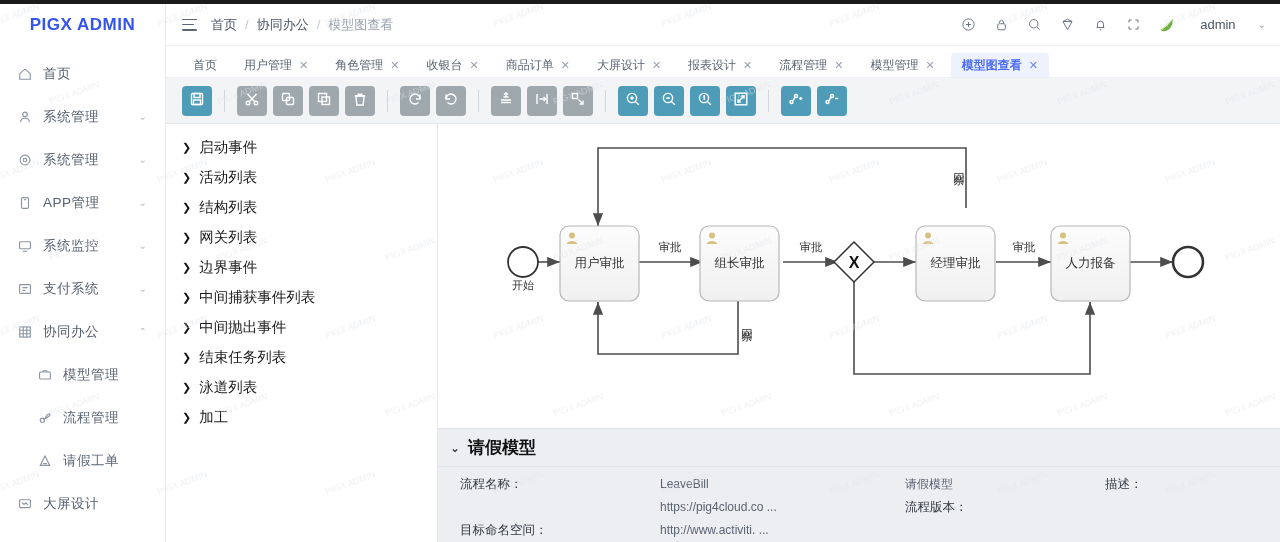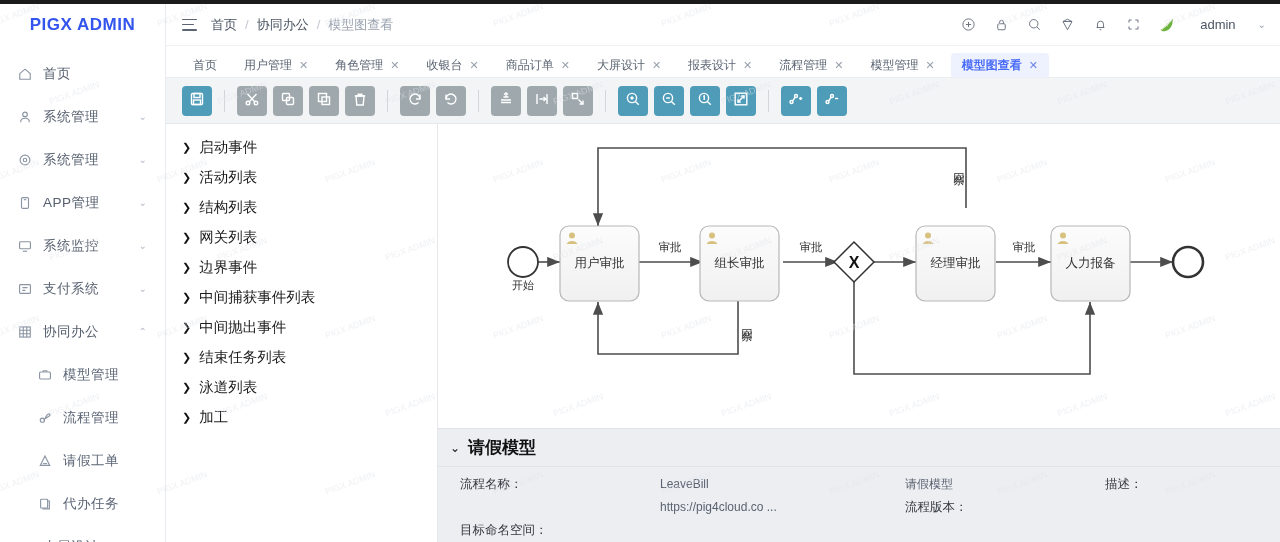--- a/index.html
+++ b/index.html
@@ -216,29 +216,20 @@
           <span class="mi-label">流程管理</span>
         </div>
         <div class="menu-item sub">
           <span class="mi-icon">
             <svg class="ic" viewBox="0 0 16 16">
               <path d="M8 2.4 13.4 13H2.6z"></path>
               <path d="M5.6 11h4.8"></path>
             </svg>
           </span>
           <span class="mi-label">请假工单</span>
-        </div>
-        <div class="menu-item sub">
-          <span class="mi-icon">
-            <svg class="ic" viewBox="0 0 16 16">
-              <rect x="3" y="2.6" width="8" height="10" rx=".8"></rect>
-              <path d="M11 4.6h2v9H5"></path>
-            </svg>
-          </span>
-          <span class="mi-label">代办任务</span>
         </div>
         <div class="menu-item">
           <span class="mi-icon">
             <svg class="ic" viewBox="0 0 16 16">
               <rect x="1.8" y="3.2" width="12.4" height="9" rx="1"></rect>
               <path d="M4.6 6.2 6.8 8.6 9 6.6l2.4 2.6"></path>
             </svg>
           </span>
           <span class="mi-label">大屏设计</span>
         </div>
@@ -599,20 +590,21 @@
           <div class="dgrid" id="dgrid">
               <div class="dlabel">流程名称：</div>
               <div class="dvalue">LeaveBill</div>
               <div class="dvalue">请假模型</div>
               <div class="dlabel">描述：</div>
               <div class="dvalue"></div>
               <div class="dvalue">https://pig4cloud.co ...</div>
               <div class="dlabel">流程版本：</div>
               <div class="dvalue"></div>
               <div class="dlabel">目标命名空间：</div>
+              <div class="dvalue">http://www.activiti. ...</div>
             </div>
         </div>
       </div>
     </div>
   </section>
 
   <div class="wm" id="wm">
       <span style="left: -12.3077px; top: 10px;">PIGX ADMIN</span>
       <span style="left: 155.692px; top: 10px;">PIGX ADMIN</span>
       <span style="left: 323.692px; top: 10px;">PIGX ADMIN</span>

